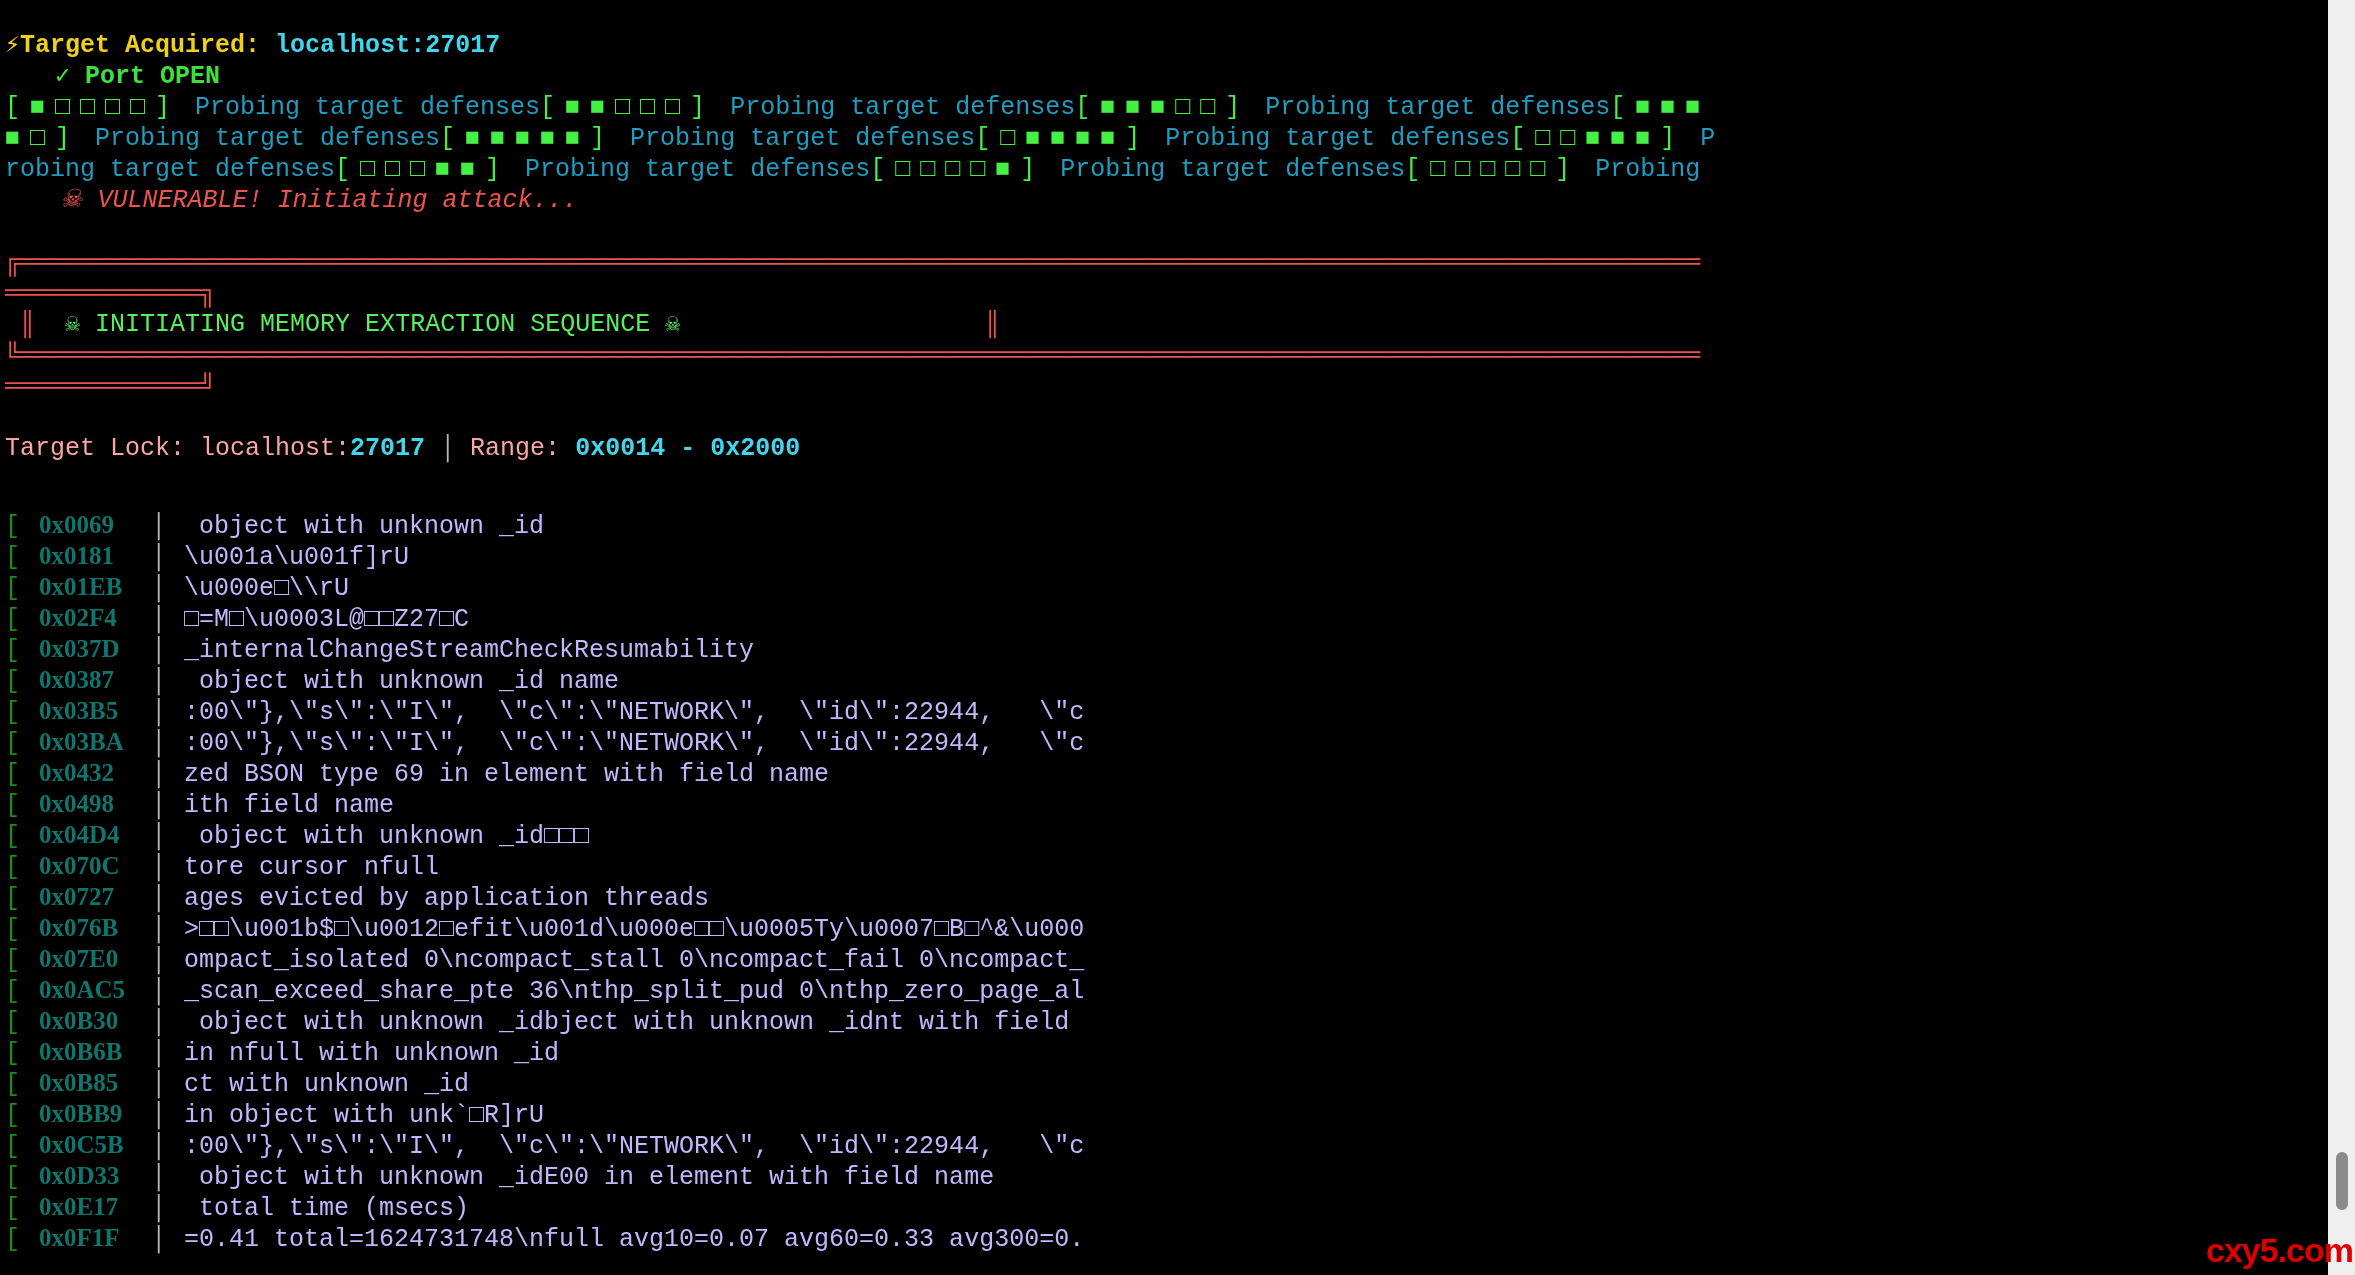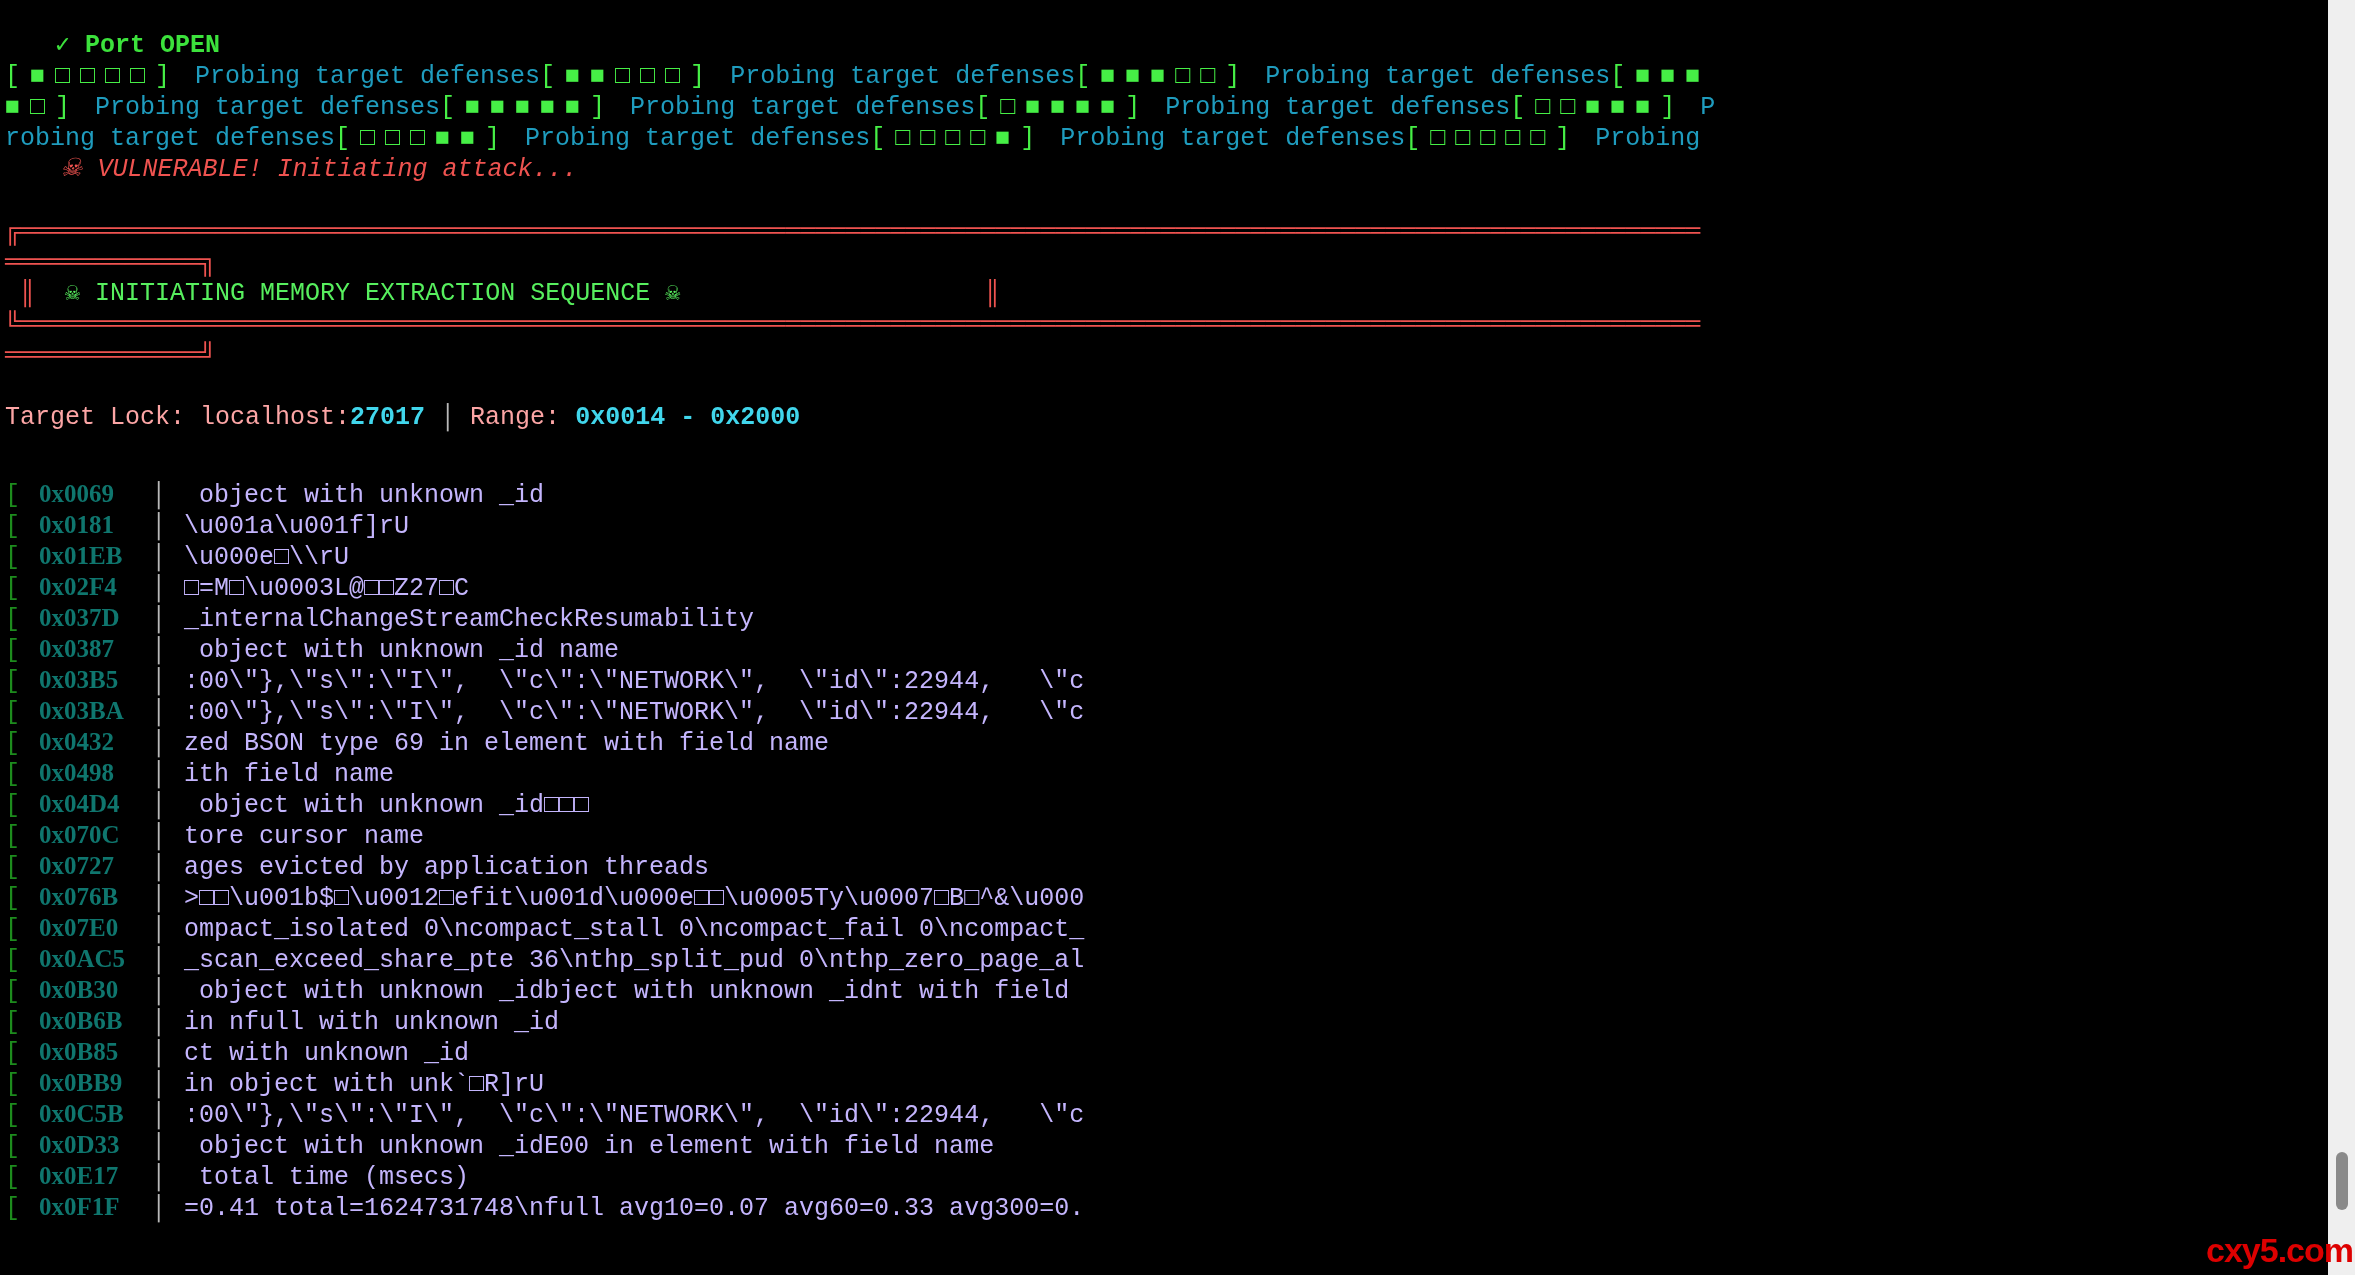--- a/index.html
+++ b/index.html
@@ -36,20 +36,21 @@
   
   .watermark{position:absolute;right:2px;bottom:5px;color:#dd0000;
              font-family:"Liberation Sans",sans-serif;font-weight:bold;
              font-size:34px;letter-spacing:-1px;z-index:5;}
 </style>
 </head>
 <body>
 
 <div class="terminal">
 
+  <div class="line"><span class="bolt">⚡</span><span class="yellow">Target Acquired: </span><span class="cyan-host">localhost:27017</span></div>
 
   <div class="line portline"><span class="green">✓</span><span class="green"> </span><span class="green">Port OPEN</span></div>
 
   <div class="line"><span class="seg b">[■□□□□]</span><span class="seg p"> Probing target defenses</span><span class="seg b">[■■□□□]</span><span class="seg p"> Probing target defenses</span><span class="seg b">[■■■□□]</span><span class="seg p"> Probing target defenses</span><span class="seg b">[■■■</span></div>
   <div class="line"><span class="seg b">■□]</span><span class="seg p"> Probing target defenses</span><span class="seg b">[■■■■■]</span><span class="seg p"> Probing target defenses</span><span class="seg b">[□■■■■]</span><span class="seg p"> Probing target defenses</span><span class="seg b">[□□■■■]</span><span class="seg p"> P</span></div>
   <div class="line"><span class="seg p">robing target defenses</span><span class="seg b">[□□□■■]</span><span class="seg p"> Probing target defenses</span><span class="seg b">[□□□□■]</span><span class="seg p"> Probing target defenses</span><span class="seg b">[□□□□□]</span><span class="seg p"> Probing</span></div>
 
   <div class="line red vuln"><span>☠</span><span> VULNERABLE! Initiating attack...</span></div>
 
   <div class="blank"></div>
@@ -71,21 +72,21 @@
       <div class="mem-row"><span class="mk">[</span><span class="addr">0x0181</span><span class="sep">│</span><span class="val">\u001a\u001f]rU</span></div>
       <div class="mem-row"><span class="mk">[</span><span class="addr">0x01EB</span><span class="sep">│</span><span class="val">\u000e□\\rU</span></div>
       <div class="mem-row"><span class="mk">[</span><span class="addr">0x02F4</span><span class="sep">│</span><span class="val">□=M□\u0003L@□□Z27□C</span></div>
       <div class="mem-row"><span class="mk">[</span><span class="addr">0x037D</span><span class="sep">│</span><span class="val">_internalChangeStreamCheckResumability</span></div>
       <div class="mem-row"><span class="mk">[</span><span class="addr">0x0387</span><span class="sep">│</span><span class="val"> object with unknown _id name</span></div>
       <div class="mem-row"><span class="mk">[</span><span class="addr">0x03B5</span><span class="sep">│</span><span class="val">:00\"},\"s\":\"I\",  \"c\":\"NETWORK\",  \"id\":22944,   \"c</span></div>
       <div class="mem-row"><span class="mk">[</span><span class="addr">0x03BA</span><span class="sep">│</span><span class="val">:00\"},\"s\":\"I\",  \"c\":\"NETWORK\",  \"id\":22944,   \"c</span></div>
       <div class="mem-row"><span class="mk">[</span><span class="addr">0x0432</span><span class="sep">│</span><span class="val">zed BSON type 69 in element with field name</span></div>
       <div class="mem-row"><span class="mk">[</span><span class="addr">0x0498</span><span class="sep">│</span><span class="val">ith field name</span></div>
       <div class="mem-row"><span class="mk">[</span><span class="addr">0x04D4</span><span class="sep">│</span><span class="val"> object with unknown _id□□□</span></div>
-      <div class="mem-row"><span class="mk">[</span><span class="addr">0x070C</span><span class="sep">│</span><span class="val">tore cursor name</span></div>
+      <div class="mem-row"><span class="mk">[</span><span class="addr">0x070C</span><span class="sep">│</span><span class="val">tore cursor nfull</span></div>
       <div class="mem-row"><span class="mk">[</span><span class="addr">0x0727</span><span class="sep">│</span><span class="val">ages evicted by application threads</span></div>
       <div class="mem-row"><span class="mk">[</span><span class="addr">0x076B</span><span class="sep">│</span><span class="val">&gt;□□\u001b$□\u0012□efit\u001d\u000e□□\u0005Ty\u0007□B□^&amp;\u000</span></div>
       <div class="mem-row"><span class="mk">[</span><span class="addr">0x07E0</span><span class="sep">│</span><span class="val">ompact_isolated 0\ncompact_stall 0\ncompact_fail 0\ncompact_</span></div>
       <div class="mem-row"><span class="mk">[</span><span class="addr">0x0AC5</span><span class="sep">│</span><span class="val">_scan_exceed_share_pte 36\nthp_split_pud 0\nthp_zero_page_al</span></div>
       <div class="mem-row"><span class="mk">[</span><span class="addr">0x0B30</span><span class="sep">│</span><span class="val"> object with unknown _idbject with unknown _idnt with field</span></div>
       <div class="mem-row"><span class="mk">[</span><span class="addr">0x0B6B</span><span class="sep">│</span><span class="val">in nfull with unknown _id</span></div>
       <div class="mem-row"><span class="mk">[</span><span class="addr">0x0B85</span><span class="sep">│</span><span class="val">ct with unknown _id</span></div>
       <div class="mem-row"><span class="mk">[</span><span class="addr">0x0BB9</span><span class="sep">│</span><span class="val">in object with unk`□R]rU</span></div>
       <div class="mem-row"><span class="mk">[</span><span class="addr">0x0C5B</span><span class="sep">│</span><span class="val">:00\"},\"s\":\"I\",  \"c\":\"NETWORK\",  \"id\":22944,   \"c</span></div>
       <div class="mem-row"><span class="mk">[</span><span class="addr">0x0D33</span><span class="sep">│</span><span class="val"> object with unknown _idE00 in element with field name</span></div>

